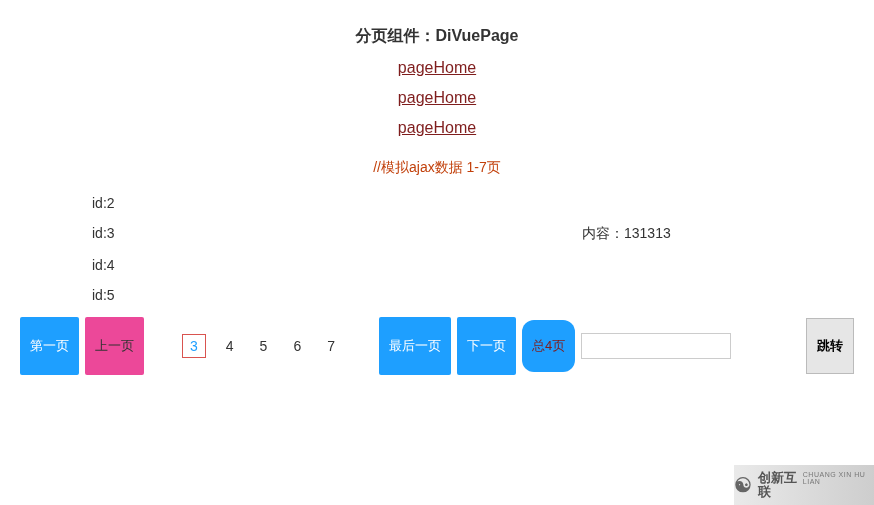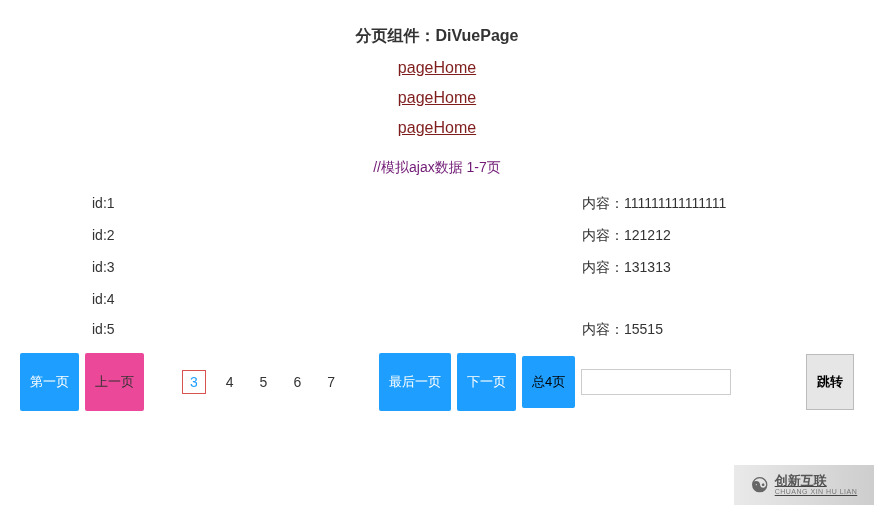--- a/index.html
+++ b/index.html
@@ -33,21 +33,21 @@
       gap: 12px;
       margin-bottom: 22px;
     }
     .links a {
       color: #7f1d1d;
       text-decoration: underline;
       font-size: 16px;
     }
     .ajax-label {
       font-size: 14px;
-      color: #701a75;
+      color: #c2410c;
       margin-bottom: 18px;
     }
     .data-list {
       padding: 0 72px;
       text-align: left;
     }
     .data-row {
       display: flex;
       justify-content: space-between;
       font-size: 14px;
@@ -95,24 +95,24 @@
       padding: 4px 6px;
       cursor: pointer;
     }
     .page-num.current {
       color: #1e9fff;
       border: 1px solid #d9534f;
       padding: 3px 7px;
     }
     .total-pages {
       background: #1e9fff;
-      color: #000000;
+      color: #7f1d1d;
       padding: 17px 10px;
       font-size: 13px;
-      border-radius: 2px;
+      border-radius: 12px;
     }
     .jump-input {
       width: 150px;
       height: 26px;
       border: 1px solid #ccc;
       padding: 0 6px;
       font-size: 13px;
     }
     .jump-btn {
       background: #e6e6e6;
@@ -138,23 +138,22 @@
       color: #444;
     }
     .watermark .logo-icon {
       font-size: 20px;
       font-weight: bold;
       color: #666;
       margin-right: 6px;
     }
     .watermark .logo-text {
       display: flex;
-      flex-direction: column;
+      flex-direction: row;
       line-height: 1.1;
-      text-decoration: underline;
     }
     .watermark .cn {
       font-size: 13px;
       font-weight: bold;
       color: #555;
     }
     .watermark .en {
       font-size: 7px;
       letter-spacing: 0.5px;
       color: #777;
@@ -169,37 +168,31 @@
   <div class="links">
     <a href="#">pageHome</a>
     <a href="#">pageHome</a>
     <a href="#">pageHome</a>
   </div>
 
   <div class="ajax-label">//模拟ajax数据 1-7页</div>
 
   <div class="data-list">
     <div class="data-row">
-      <span class="id-label">id:1</span>
-      <span class="content-label">内容：111111111111111</span>
-    </div>
-    <div class="data-row">
       <span class="id-label">id:2</span>
-      <span class="content-label">内容：121212</span>
     </div>
     <div class="data-row">
       <span class="id-label">id:3</span>
       <span class="content-label">内容：131313</span>
     </div>
     <div class="data-row">
       <span class="id-label">id:4</span>
     </div>
     <div class="data-row">
       <span class="id-label">id:5</span>
-      <span class="content-label">内容：15515</span>
     </div>
   </div>
 </div>
 
 <div class="pagination">
   <button class="btn">第一页</button>
   <button class="btn btn-gray">上一页</button>
 
   <div class="page-numbers">
     <span class="page-num current">3</span>

